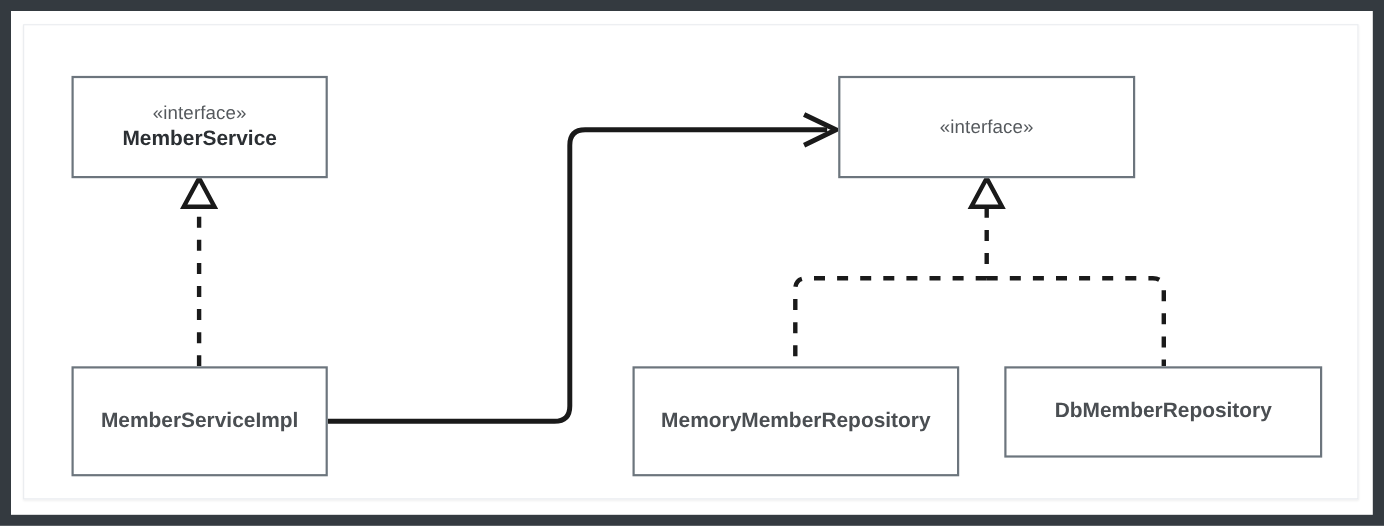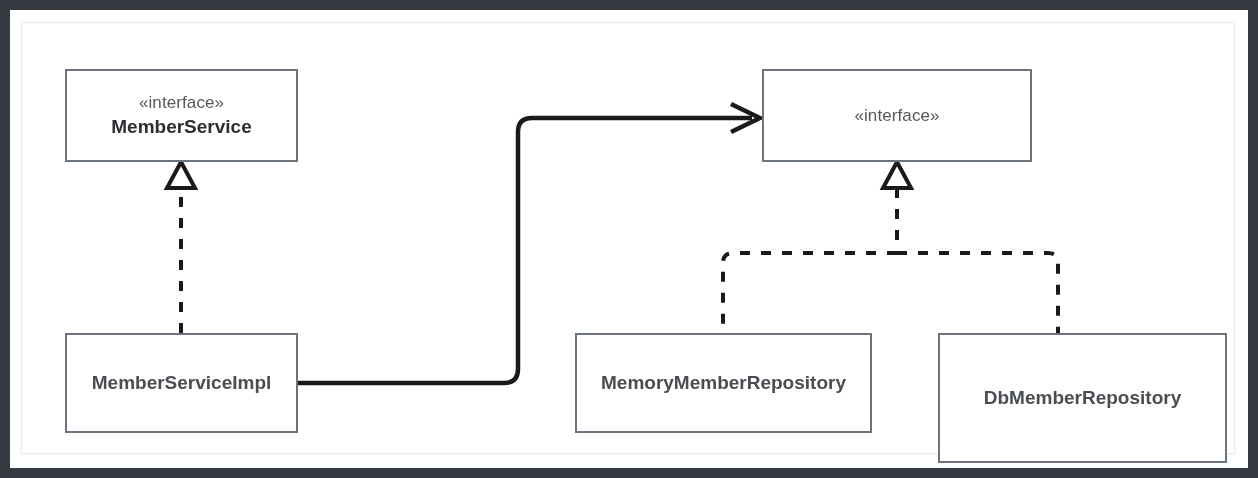--- a/index.html
+++ b/index.html
@@ -127,18 +127,18 @@
     </div>
 
     <div class="uml-box" style="left:55px; top:323px; width:233px; height:100px;">
       <div class="class-name">MemberServiceImpl</div>
     </div>
 
     <div class="uml-box" style="left:565px; top:323px; width:297px; height:100px;">
       <div class="class-name">MemoryMemberRepository</div>
     </div>
 
-    <div class="uml-box" style="left:928px; top:323px; width:289px; height:130px;">
+    <div class="uml-box" style="left:903px; top:323px; width:289px; height:83px;">
       <div class="class-name">DbMemberRepository</div>
     </div>
 
   </div>
 </div>
 
 </body></html>

